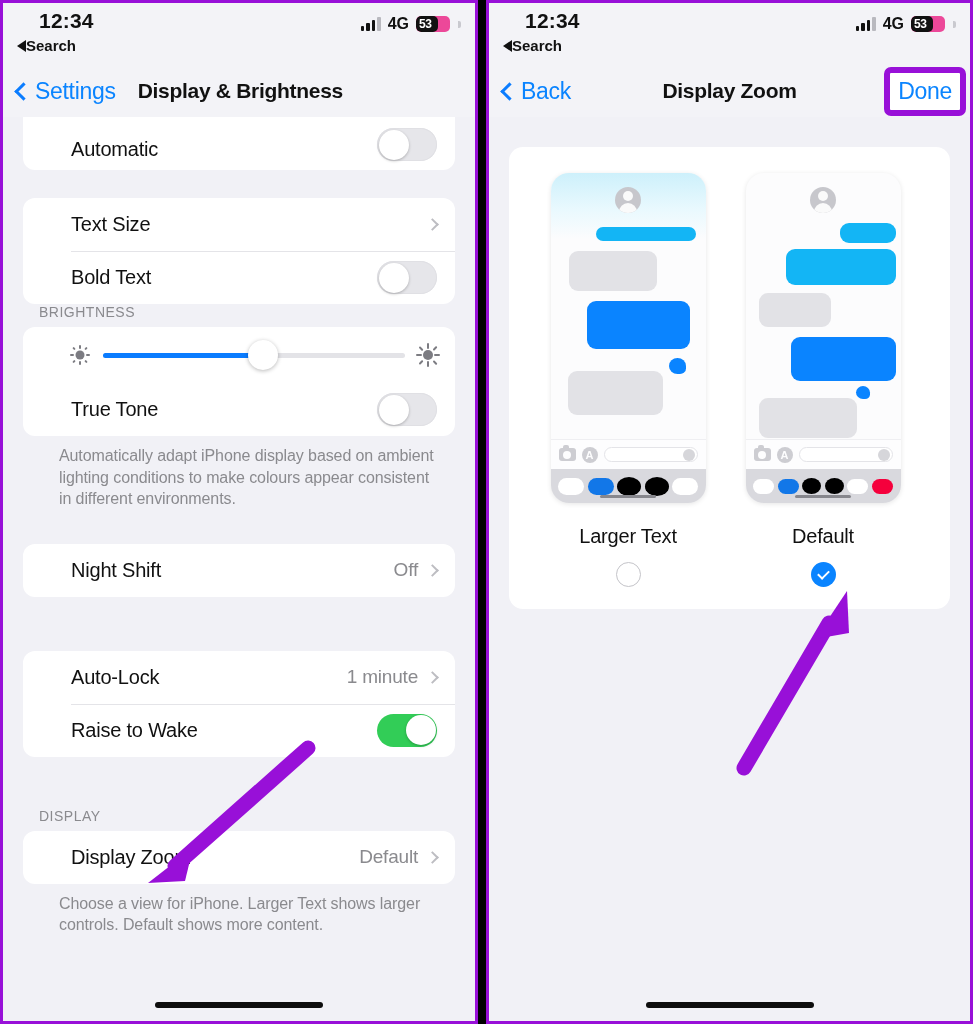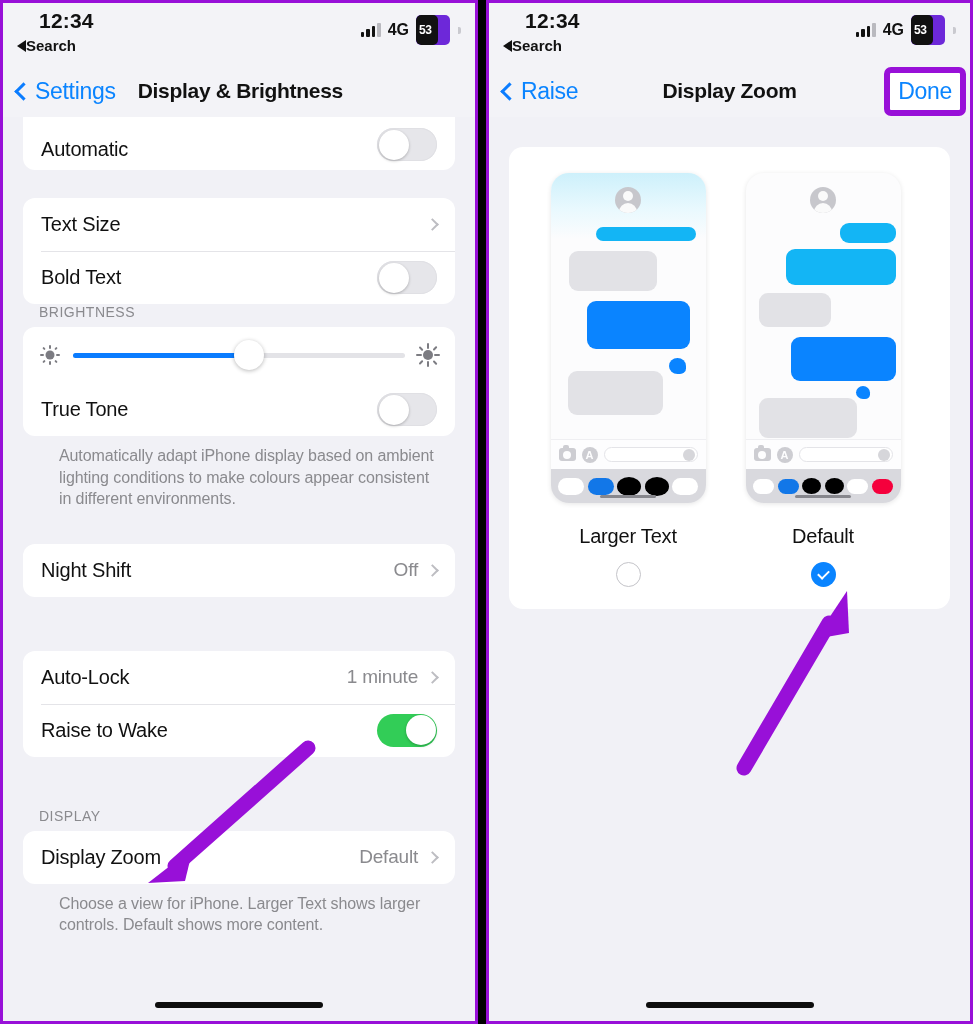--- a/index.html
+++ b/index.html
@@ -47,22 +47,22 @@
     display:flex; align-items:center; gap:7px;
   }
   .bars { display:flex; align-items:flex-end; gap:2px; height:14px; }
   .bars i { display:block; width:3.5px; background:#111; border-radius:1px; }
   .bars i:nth-child(1){height:5px}
   .bars i:nth-child(2){height:8px}
   .bars i:nth-child(3){height:11px}
   .bars i:nth-child(4){height:14px; background:#b9b9bf;}
   .sb-net { font-size:16px; font-weight:700; color:#111; }
   .battery {
-    position:relative; width:34px; height:30px;
-    border-radius:5px; background:#6d28d9; overflow:hidden;
+    position:relative; width:34px; height:16px;
+    border-radius:5px; background:#ec4899; overflow:hidden;
     display:flex; align-items:center;
   }
   .battery .fill {
     position:absolute; left:0; top:0; bottom:0; width:22px;
     background:#111; border-radius:5px;
   }
   .battery .pct {
     position:relative; z-index:2; color:#fff; font-size:12px; font-weight:700;
     padding-left:3px; letter-spacing:-.3px;
   }
@@ -87,21 +87,21 @@
   .nav-done-wrap {
     position:absolute; right:4px; top:2px;
     border:6px solid #9810d8; border-radius:7px;
     padding:5px 8px; background:#fff;
   }
   .nav-done { font-size:23px; color:#0a84ff; letter-spacing:-.3px; }
 
   
   .content { position:relative; height: calc(1024px - 114px - 6px); overflow:hidden; background:#f1f1f6; }
   .group {
-    margin: 0 20px; background:#fff; border-radius:12px; overflow:hidden;
+    margin: 0 20px; background:#fff; border-radius:12px; overflow:hidden;padding-left:30px;
   }
   .row {
     display:flex; align-items:center; justify-content:space-between;
     padding: 0 18px; height:53px; position:relative;
   }
   .row + .row::before {
     content:""; position:absolute; left:18px; right:0; top:0; height:1px; background:#e4e4e8;
   }
   .row-label { font-size:20px; color:#111; letter-spacing:-.2px; }
   .row-right { display:flex; align-items:center; gap:10px; }
@@ -388,21 +388,21 @@
           <span class="fill"></span>
           <span class="pct">53</span>
         </span>
         <span class="batt-tip"></span>
       </div>
     </div>
 
     <div class="navbar right">
       <div class="nav-back">
         <span class="chev-l"></span>
-        <span class="nav-back-label">Raise</span>
+        <span class="nav-back-label">Back</span>
       </div>
       <div class="nav-title">Display Zoom</div>
       <div class="nav-done-wrap">
         <span class="nav-done">Done</span>
       </div>
     </div>
 
     <div class="content">
       <div class="zoom-card">
         <div class="previews">

